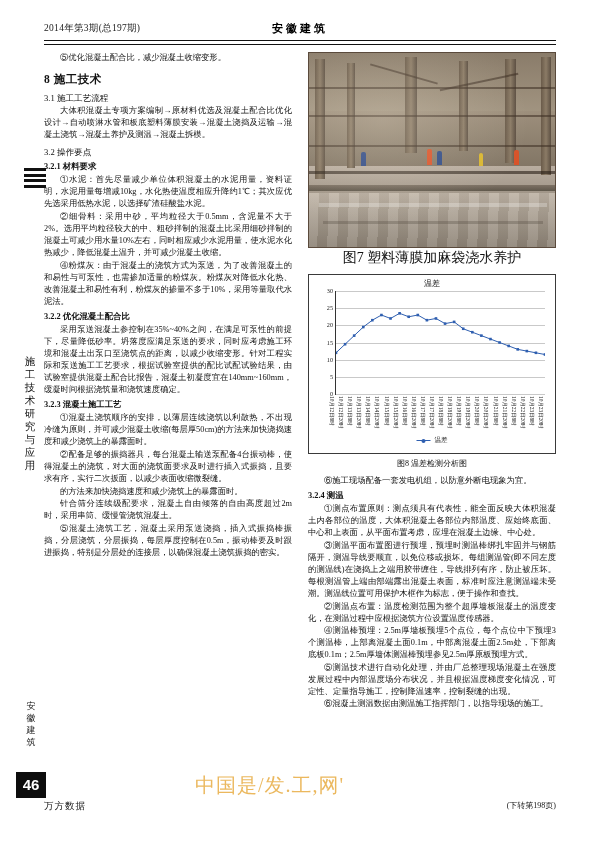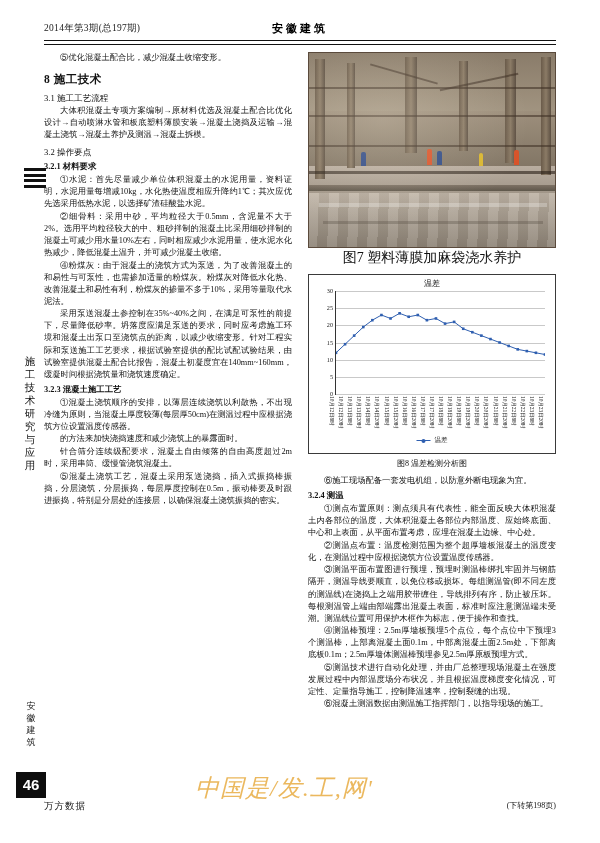--- a/index.html
+++ b/index.html
@@ -283,27 +283,26 @@
   .chart-cap {
     font-size: 8px;
     text-align: center;
     margin-top: 4px;
   }
   
   .watermark {
     position: absolute;
     left: 195px;
     top: 772px;
-    font-size: 24px;
+    font-size: 20px;
     color: rgba(228,160,40,.75);
     font-family: "Liberation Serif", serif;
     letter-spacing: 1px;
     white-space: nowrap;
     pointer-events: none;
-    font-style: italic;
   }
   .wanfang {
     position: absolute;
     left: 44px;
     top: 800px;
     font-size: 9.5px;
     color: #111;
     letter-spacing: 1px;
   }
   .footnote {
@@ -348,24 +347,26 @@
     <div class="h2">3.1 施工工艺流程</div>
     <p class="p p-ind">大体积混凝土专项方案编制→原材料优选及混凝土配合比优化设计→自动喷淋水管和板底塑料薄膜安装→混凝土浇捣及运输→混凝土浇筑→混凝土养护及测温→混凝土拆模。</p>
 
     <div class="h2">3.2 操作要点</div>
 
     <div class="h3">3.2.1 材料要求</div>
     <p class="p p-ind">①水泥：首先尽量减少单位体积混凝土的水泥用量，资料证明，水泥用量每增减10kg，水化热使温度相应升降约1℃；其次应优先选采用低热水泥，以选择矿渣硅酸盐水泥。</p>
     <p class="p p-ind">②细骨料：采用中砂，平均粒径大于0.5mm，含泥量不大于2%。选用平均粒径较大的中、粗砂拌制的混凝土比采用细砂拌制的混凝土可减少用水量10%左右，同时相应减少水泥用量，使水泥水化热减少，降低混凝土温升，并可减少混凝土收缩。</p>
     <p class="p p-ind">④粉煤灰：由于混凝土的浇筑方式为泵送，为了改善混凝土的和易性与可泵性，也需掺加适量的粉煤灰。粉煤灰对降低水化热、改善混凝土和易性有利，粉煤灰的掺量不多于10%，采用等量取代水泥法。</p>
 
+    <div class="h3">3.2.2 优化混凝土配合比</div>
     <p class="p p-ind">采用泵送混凝土参控制在35%~40%之间，在满足可泵性的前提下，尽量降低砂率。坍落度应满足泵送的要求，同时应考虑施工环境和混凝土出泵口至浇筑点的距离，以减少收缩变形。针对工程实际和泵送施工工艺要求，根据试验室提供的配比试配试验结果，由试验室提供混凝土配合比报告，混凝土初凝度宜在140mm~160mm，缓凝时间根据浇筑量和浇筑速度确定。</p>
 
     <div class="h3">3.2.3 混凝土施工工艺</div>
-    <p class="p p-ind">①混凝土浇筑顺序的安排，以薄层连续浇筑以利散热，不出现冷缝为原则，当混凝土厚度较薄(每层厚50cm)在测温过程中应根据浇筑方位设置温度传感器。</p>
+    <p class="p p-ind">①混凝土浇筑顺序的安排，以薄层连续浇筑以利散热，不出现冷缝为原则，并可减少混凝土收缩(每层厚50cm)的方法来加快浇捣速度和减少浇筑上的暴露面时。</p>
+    <p class="p p-ind">②配备足够的振捣器具，每台混凝土输送泵配备4台振动棒，使得混凝土的浇筑，对大面的浇筑面要求及时进行插入式振捣，且要求有序，实行二次扳面，以减少表面收缩微裂缝。</p>
     <p class="p p-ind">的方法来加快浇捣速度和减少浇筑上的暴露面时。</p>
     <p class="p p-ind">针合筛分连续级配要求，混凝土自由倾落的自由高度超过2m时，采用串筒、缓慢管浇筑混凝土。</p>
     <p class="p p-ind">⑤混凝土浇筑工艺，混凝土采用泵送浇捣，插入式振捣棒振捣，分层浇筑，分层振捣，每层厚度控制在0.5m，振动棒要及时跟进振捣，特别是分层处的连接层，以确保混凝土浇筑振捣的密实。</p>
   </div>
 
   <div class="col col-right">
 
     <div class="fig-photo">
       <div class="ph-sky"></div>
       <div class="ph-mid"></div>
@@ -475,22 +476,22 @@
         <span class="swatch"></span>
         <span>温差</span>
       </div>
     </div>
     <div class="chart-cap">图8 温差检测分析图</div>
 
     <p class="p p-ind" style="margin-top:5px;">⑥施工现场配备一套发电机组，以防意外断电现象为宜。</p>
 
     <div class="h3">3.2.4 测温</div>
     <p class="p p-ind">①测点布置原则：测点须具有代表性，能全面反映大体积混凝土内各部位的温度，大体积混凝土各部位内部温度、应始终底面、中心和上表面，从平面布置考虑，应埋在混凝土边缘、中心处。</p>
+    <p class="p p-ind">③测温平面布置图进行预埋，预埋时测温棒绑扎牢固并与钢筋隔开，测温导线要顺直，以免位移或损坏。每组测温管(即不同左度的测温线)在浇捣上之端用胶带缠住，导线排列有序，防止被压坏。每根测温管上端由部端露出混凝土表面，标准时应注意测温端未受潮。测温线位置可用保护木框作为标志，便于操作和查找。</p>
     <p class="p p-ind">②测温点布置：温度检测范围为整个超厚墙板混凝土的温度变化，在测温过程中应根据浇筑方位设置温度传感器。</p>
-    <p class="p p-ind">③测温平面布置图进行预埋，预埋时测温棒绑扎牢固并与钢筋隔开，测温导线要顺直，以免位移或损坏。每组测温管(即不同左度的测温线)在浇捣上之端用胶带缠住，导线排列有序，防止被压坏。每根测温管上端由部端露出混凝土表面，标准时应注意测温端未受潮。测温线位置可用保护木框作为标志，便于操作和查找。</p>
     <p class="p p-ind">④测温棒预埋：2.5m厚墙板预埋5个点位，每个点位中下预埋3个测温棒，上部离混凝土面0.1m，中部离混凝土面2.5m处，下部离底板0.1m；2.5m厚墙体测温棒预埋参见2.5m厚原板预埋方式。</p>
     <p class="p p-ind">⑤测温技术进行自动化处理，并由厂总整理现场混凝土在强度发展过程中内部温度场分布状况，并且根据温度梯度变化情况，可定性、定量指导施工，控制降温速率，控制裂缝的出现。</p>
     <p class="p p-ind">⑥混凝土测温数据由测温施工指挥部门，以指导现场的施工。</p>
   </div>
 
   <div class="watermark">中国是/发.工,网'</div>
   <div class="wanfang">万方数据</div>
   <div class="footnote">(下转第198页)</div>
 
 </div>

